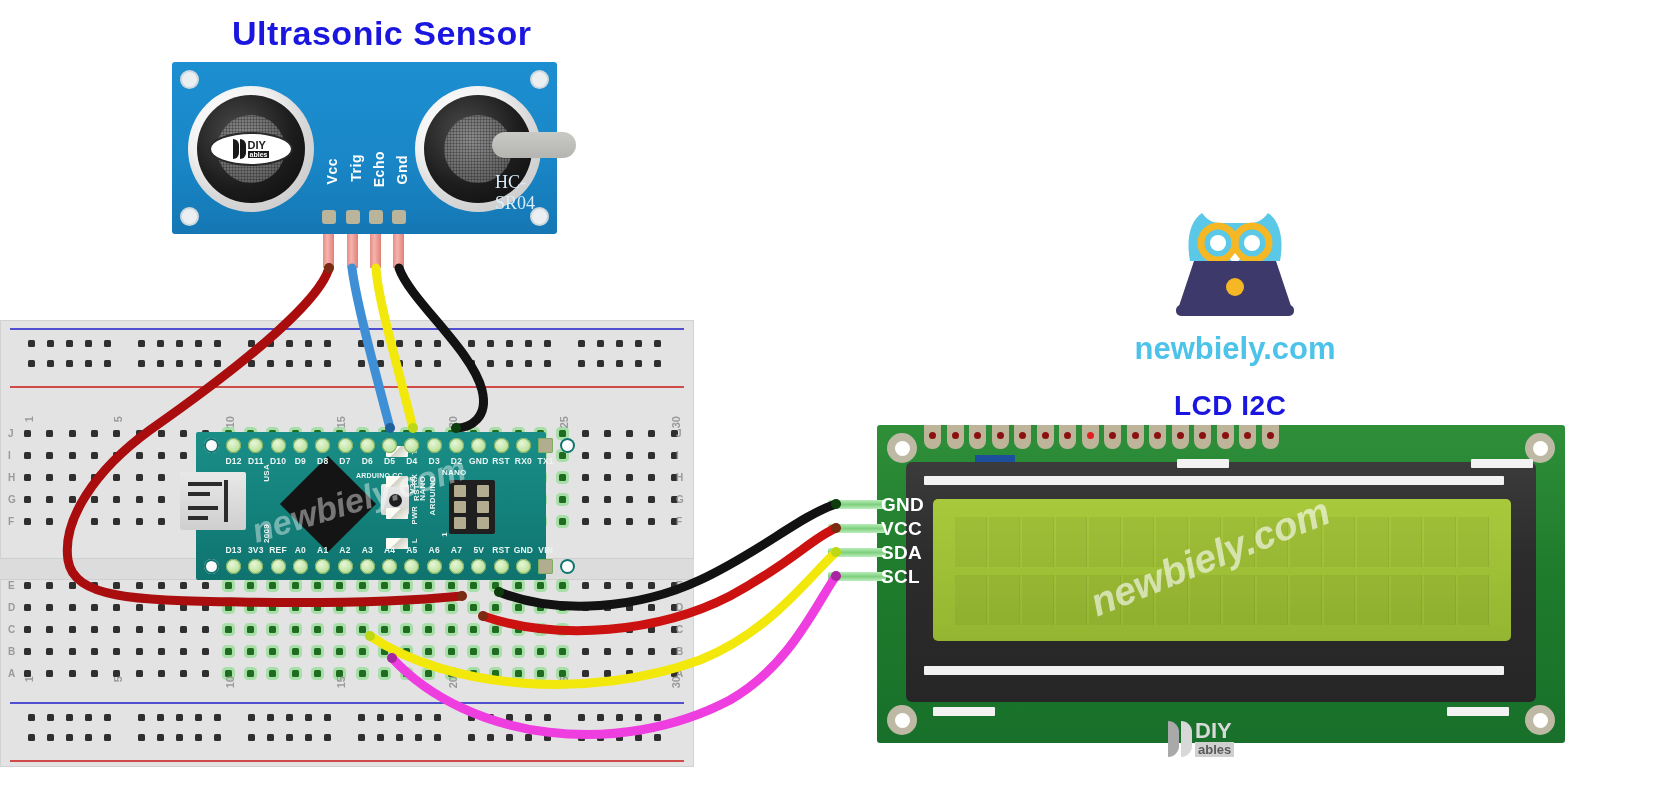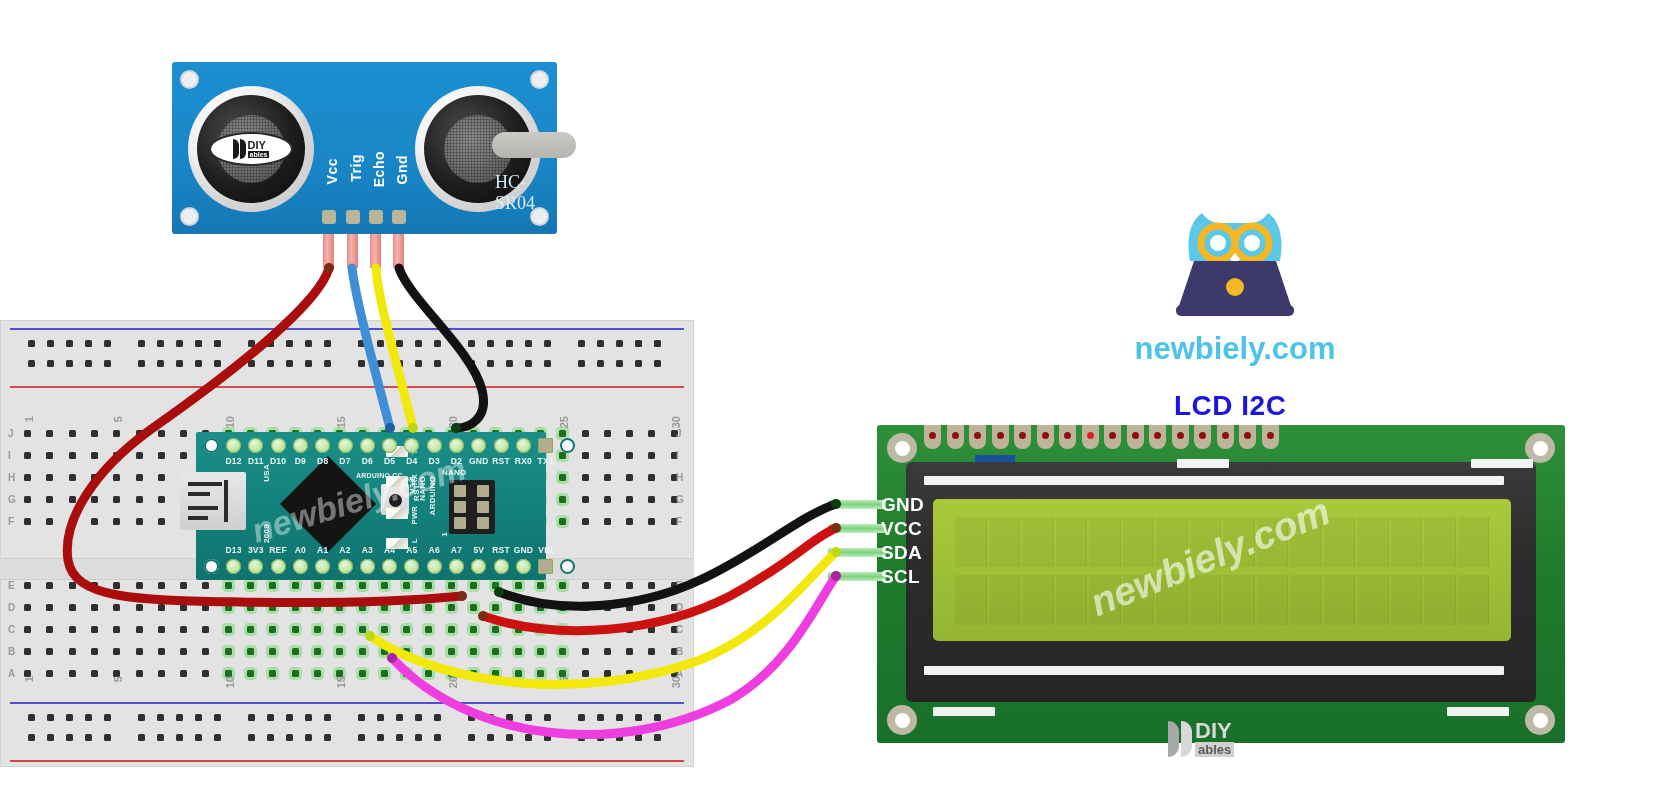--- a/index.html
+++ b/index.html
@@ -262,20 +262,21 @@
               padding:1px 3px; }
 
   
   #wires { position:absolute; left:0; top:0; width:1659px; height:809px; pointer-events:none; }
 </style>
 </head>
 <body>
 
 <div id="stage">
 
+  <div class="abs title-blue" id="sensor-title">Ultrasonic Sensor</div>
   <div class="abs title-blue" id="lcd-title">LCD I2C</div>
 
   <div class="abs" id="brand">
     <svg width="170" height="120" viewBox="0 0 170 120">
 
       <path d="M40 56 C36 34 40 16 52 8 C58 16 64 18 70 18 L100 18 C106 18 112 16 118 8 C130 16 134 34 130 56 Z" fill="#5bc8e8"></path>
 
       <circle cx="68" cy="38" r="17" fill="none" stroke="#f5b723" stroke-width="7"></circle>
       <circle cx="102" cy="38" r="17" fill="none" stroke="#f5b723" stroke-width="7"></circle>
       <line x1="84" y1="38" x2="86" y2="38" stroke="#f5b723" stroke-width="7"></line>

